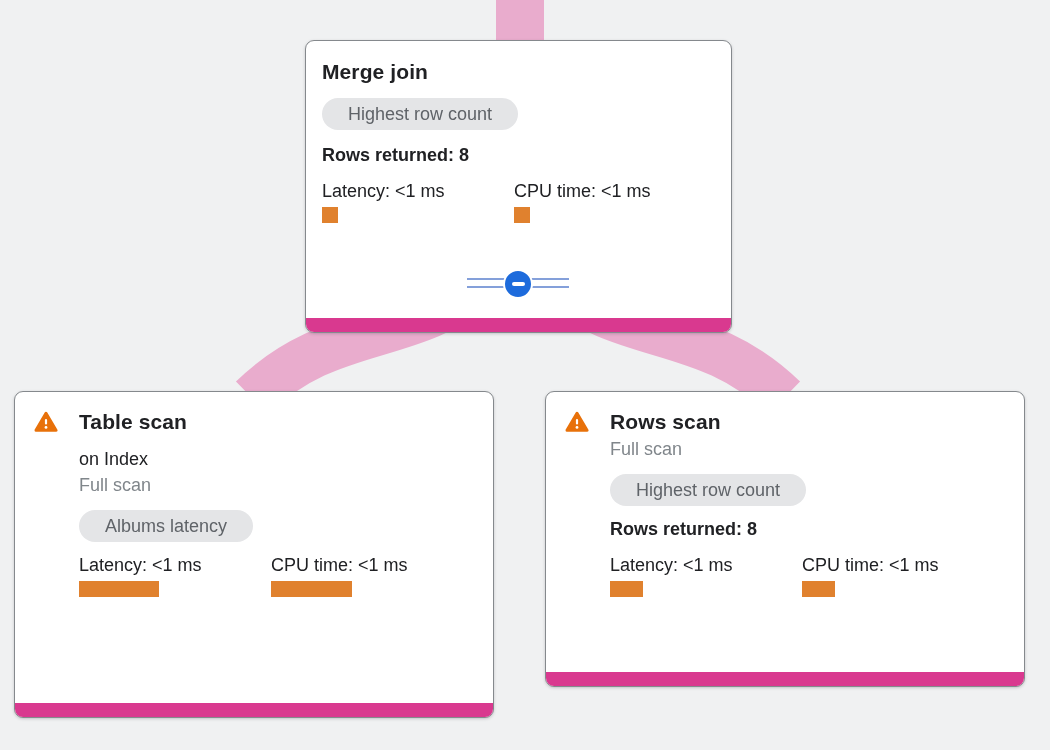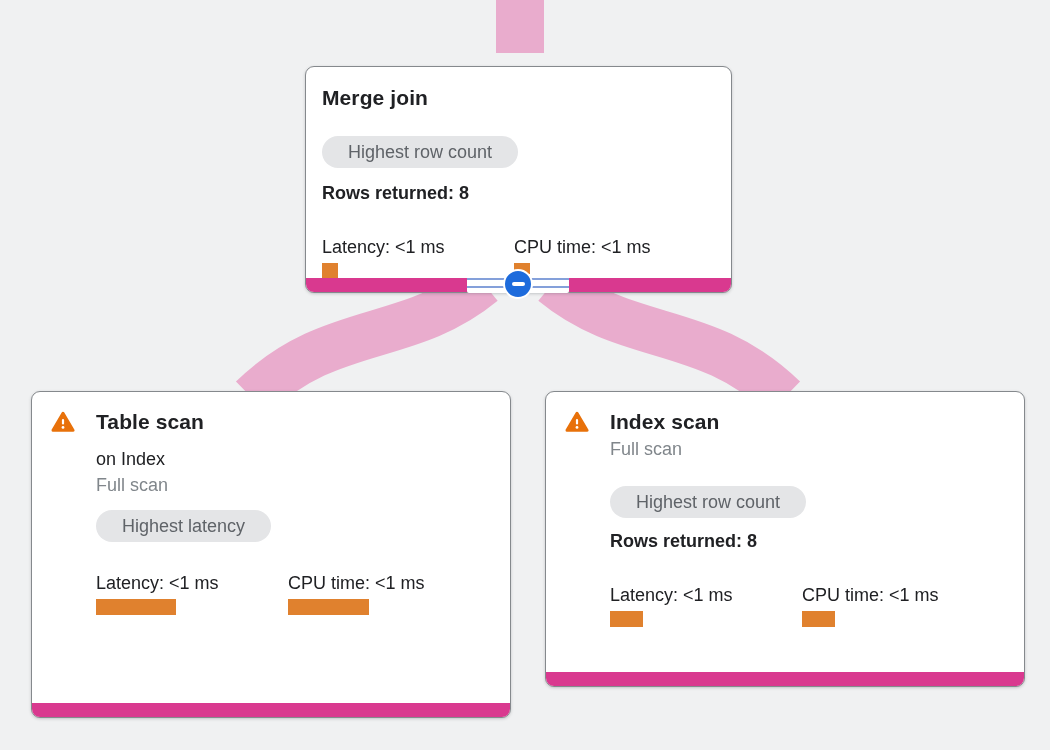--- a/index.html
+++ b/index.html
@@ -23,48 +23,48 @@
     border: 1px solid var(--c-card-border, #85898d);
     border-radius: 9px;
     box-shadow: 0 1px 3px rgba(60,64,67,.25);
     z-index: 1;
     box-sizing: border-box;
     overflow: hidden;
     color: var(--c-text-primary, #202124);
     font-size: 18px;
     line-height: 26px;
   }
-  .card-merge  { left: 305px; top: 66px;  width: 427px; height: 227px; padding: 17px 16px 0 16px; }
-  .card-table  { left: 31px;  top: 391px; width: 480px; height: 327px; padding: 16px 16px 0 64px; }
+  .card-merge  { left: 305px; top: 40px;  width: 427px; height: 293px; padding: 17px 16px 0 16px; }
+  .card-table  { left: 14px;  top: 391px; width: 480px; height: 327px; padding: 16px 16px 0 64px; }
   .card-index  { left: 545px; top: 391px; width: 480px; height: 296px; padding: 16px 16px 0 64px; }
   .node-title {
     font-size: 21px; font-weight: 700; line-height: 28px;
     color: var(--c-text-primary, #202124);
     letter-spacing: .1px;
   }
   .warn {
     position: absolute; left: 19px; top: 18px; width: 24px; height: 24px;
   }
   .target-line { margin-top: 10px; }
   .scan-type   { color: var(--c-text-secondary, #80868b); }
-  .badge-group { margin-top: 24px; }
+  .badge-group { margin-top: 12px; }
   .badge {
     display: inline-block;
     background: var(--c-badge-bg, #e4e5e7);
     color: var(--c-badge-text, #5f6368);
     border-radius: 17px;
     padding: 3px 26px;
     font-size: 18px; line-height: 26px;
     white-space: nowrap;
   }
   .badge-stack .badge { margin-top: 10px; }
   .badge-stack { margin-top: 2px; }
   .rows-line { margin-top: 10px; font-weight: bold; }
   .rows-line-merge { margin-top: 12px; }
-  .metrics { display: flex; margin-top: 28px; }
+  .metrics { display: flex; margin-top: 10px; }
   .metric  { width: 192px; }
   .metric-bar {
     height: 16px; margin-top: 3px;
     background: var(--c-bar-orange, #e0812e);
   }
   .accent {
     position: absolute; left: 0; right: 0; bottom: 0; height: 14px;
     background: var(--c-accent-magenta, #d9398f);
   }
   
@@ -138,42 +138,42 @@
   <div class="card card-table">
     <svg class="warn" viewBox="0 0 24 24">
       <path d="M12 3.2 L22 20.3 H2 Z" stroke-linejoin="round" stroke-width="3" style="fill: var(--c-warning-orange, #e8710a); stroke: var(--c-warning-orange, #e8710a);"></path>
       <rect x="10.9" y="9" width="2.2" height="5.6" rx="1.1" fill="#ffffff"></rect>
       <circle cx="12" cy="17.4" r="1.4" fill="#ffffff"></circle>
     </svg>
     <div class="node-title">Table scan</div>
     <div class="target-line">on Index</div>
     <div class="scan-type">Full scan</div>
     <div class="badge-group badge-stack">
-      <div><span class="badge">Highest latency</span></div>
+      <div><span class="badge">Albums latency</span></div>
     </div>
     <div class="metrics">
       <div class="metric">
         <div>Latency: &lt;1 ms</div>
         <div class="metric-bar" style="width: 80px;"></div>
       </div>
       <div class="metric">
         <div>CPU time: &lt;1 ms</div>
         <div class="metric-bar" style="width: 81px;"></div>
       </div>
     </div>
     <div class="accent"></div>
   </div>
 
   <div class="card card-index">
     <svg class="warn" viewBox="0 0 24 24">
       <path d="M12 3.2 L22 20.3 H2 Z" stroke-linejoin="round" stroke-width="3" style="fill: var(--c-warning-orange, #e8710a); stroke: var(--c-warning-orange, #e8710a);"></path>
       <rect x="10.9" y="9" width="2.2" height="5.6" rx="1.1" fill="#ffffff"></rect>
       <circle cx="12" cy="17.4" r="1.4" fill="#ffffff"></circle>
     </svg>
-    <div class="node-title">Index scan</div>
+    <div class="node-title">Rows scan</div>
     <div class="scan-type">Full scan</div>
     <div class="badge-group">
       <span class="badge">Highest row count</span>
     </div>
     <div class="rows-line">Rows returned: 8</div>
     <div class="metrics">
       <div class="metric">
         <div>Latency: &lt;1 ms</div>
         <div class="metric-bar" style="width: 33px;"></div>
       </div>

